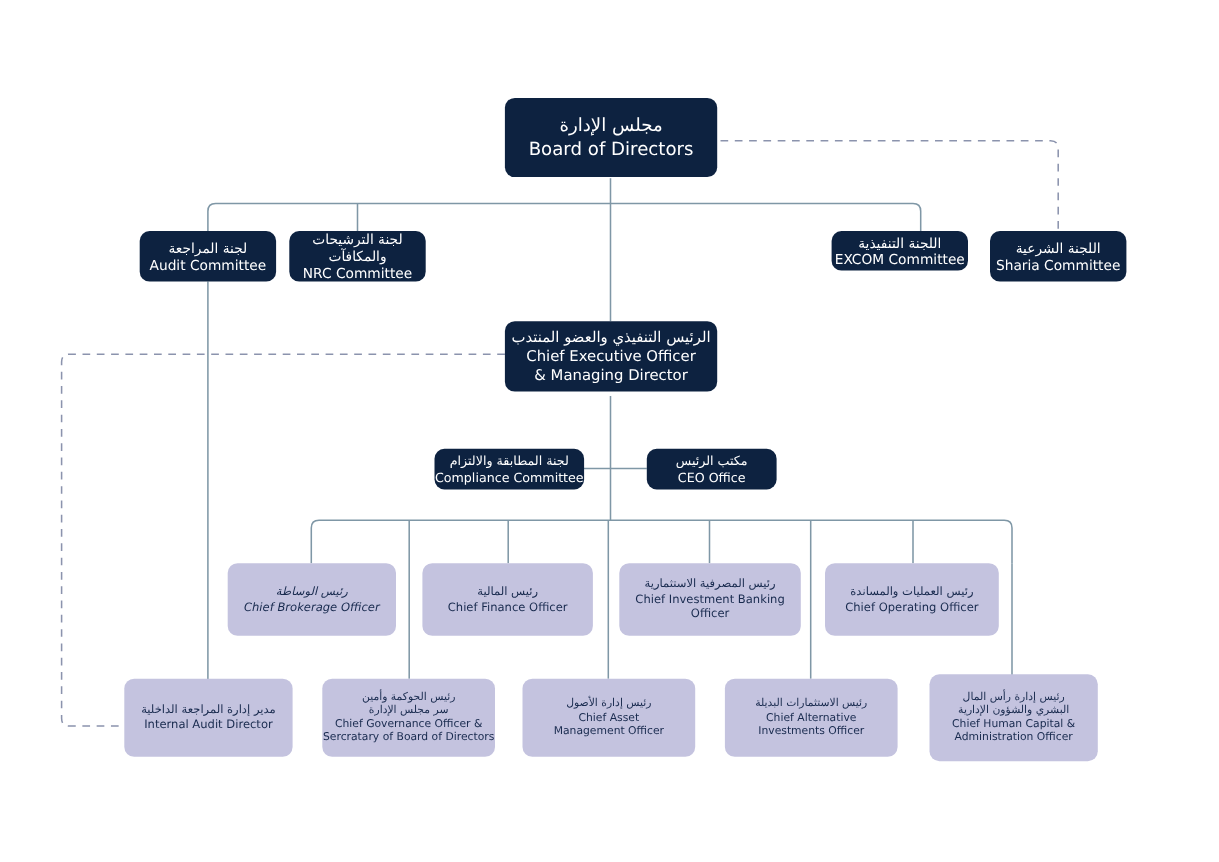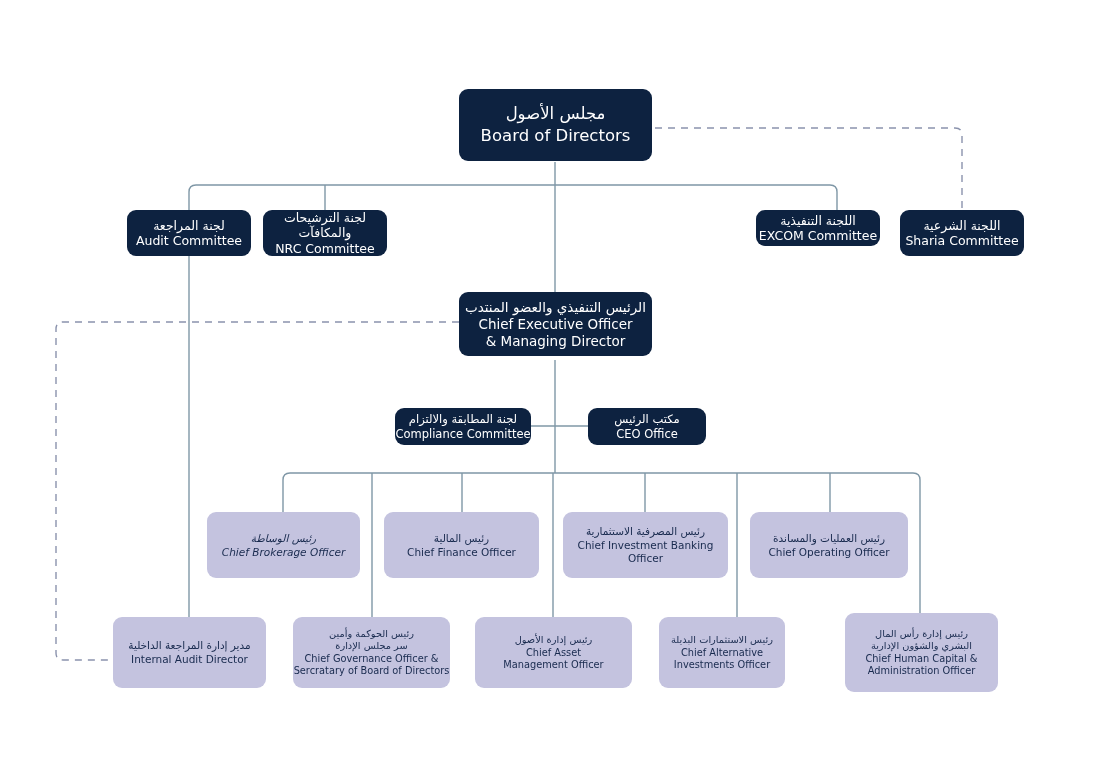--- a/index.html
+++ b/index.html
@@ -95,21 +95,21 @@
 
     <g fill="none" stroke="#8b93ad" stroke-width="1.4" stroke-dasharray="7 6">
 
       <path d="M655,128 L955,128 Q962,128 962,135 L962,211"></path>
 
       <path d="M459,322 L63,322 Q56,322 56,329 L56,653 Q56,660 63,660 L113,660"></path>
     </g>
   </svg>
 
   <div class="node dark sz-bod" style="left:459px;top:89px;width:193px;height:72px;">
-    <div class="ar">مجلس الأصول</div>
+    <div class="ar">مجلس الإدارة</div>
     <div class="en">Board of Directors</div>
   </div>
 
   <div class="node dark sz-com" style="left:127px;top:210px;width:124px;height:46px;">
     <div class="ar">لجنة المراجعة</div>
     <div class="en">Audit Committee</div>
   </div>
 
   <div class="node dark sz-com" style="left:263px;top:210px;width:124px;height:46px;">
     <div class="ar">لجنة الترشيحات والمكافآت</div>
@@ -173,21 +173,21 @@
     <div class="en l2">Chief Governance Officer &amp;
 Sercratary of Board of Directors</div>
   </div>
 
   <div class="node light sz-chief2" style="left:475px;top:617px;width:157px;height:71px;">
     <div class="ar">رئيس إدارة الأصول</div>
     <div class="en l2">Chief Asset
 Management Officer</div>
   </div>
 
-  <div class="node light sz-chief2" style="left:659px;top:617px;width:126px;height:71px;">
+  <div class="node light sz-chief2" style="left:659px;top:617px;width:157px;height:71px;">
     <div class="ar">رئيس الاستثمارات البديلة</div>
     <div class="en l2">Chief Alternative
 Investments Officer</div>
   </div>
 
   <div class="node light sz-chief2" style="left:845px;top:613px;width:153px;height:79px;">
     <div class="ar l2">رئيس إدارة رأس المال
 البشري والشؤون الإدارية</div>
     <div class="en l2">Chief Human Capital &amp;
 Administration Officer</div>

